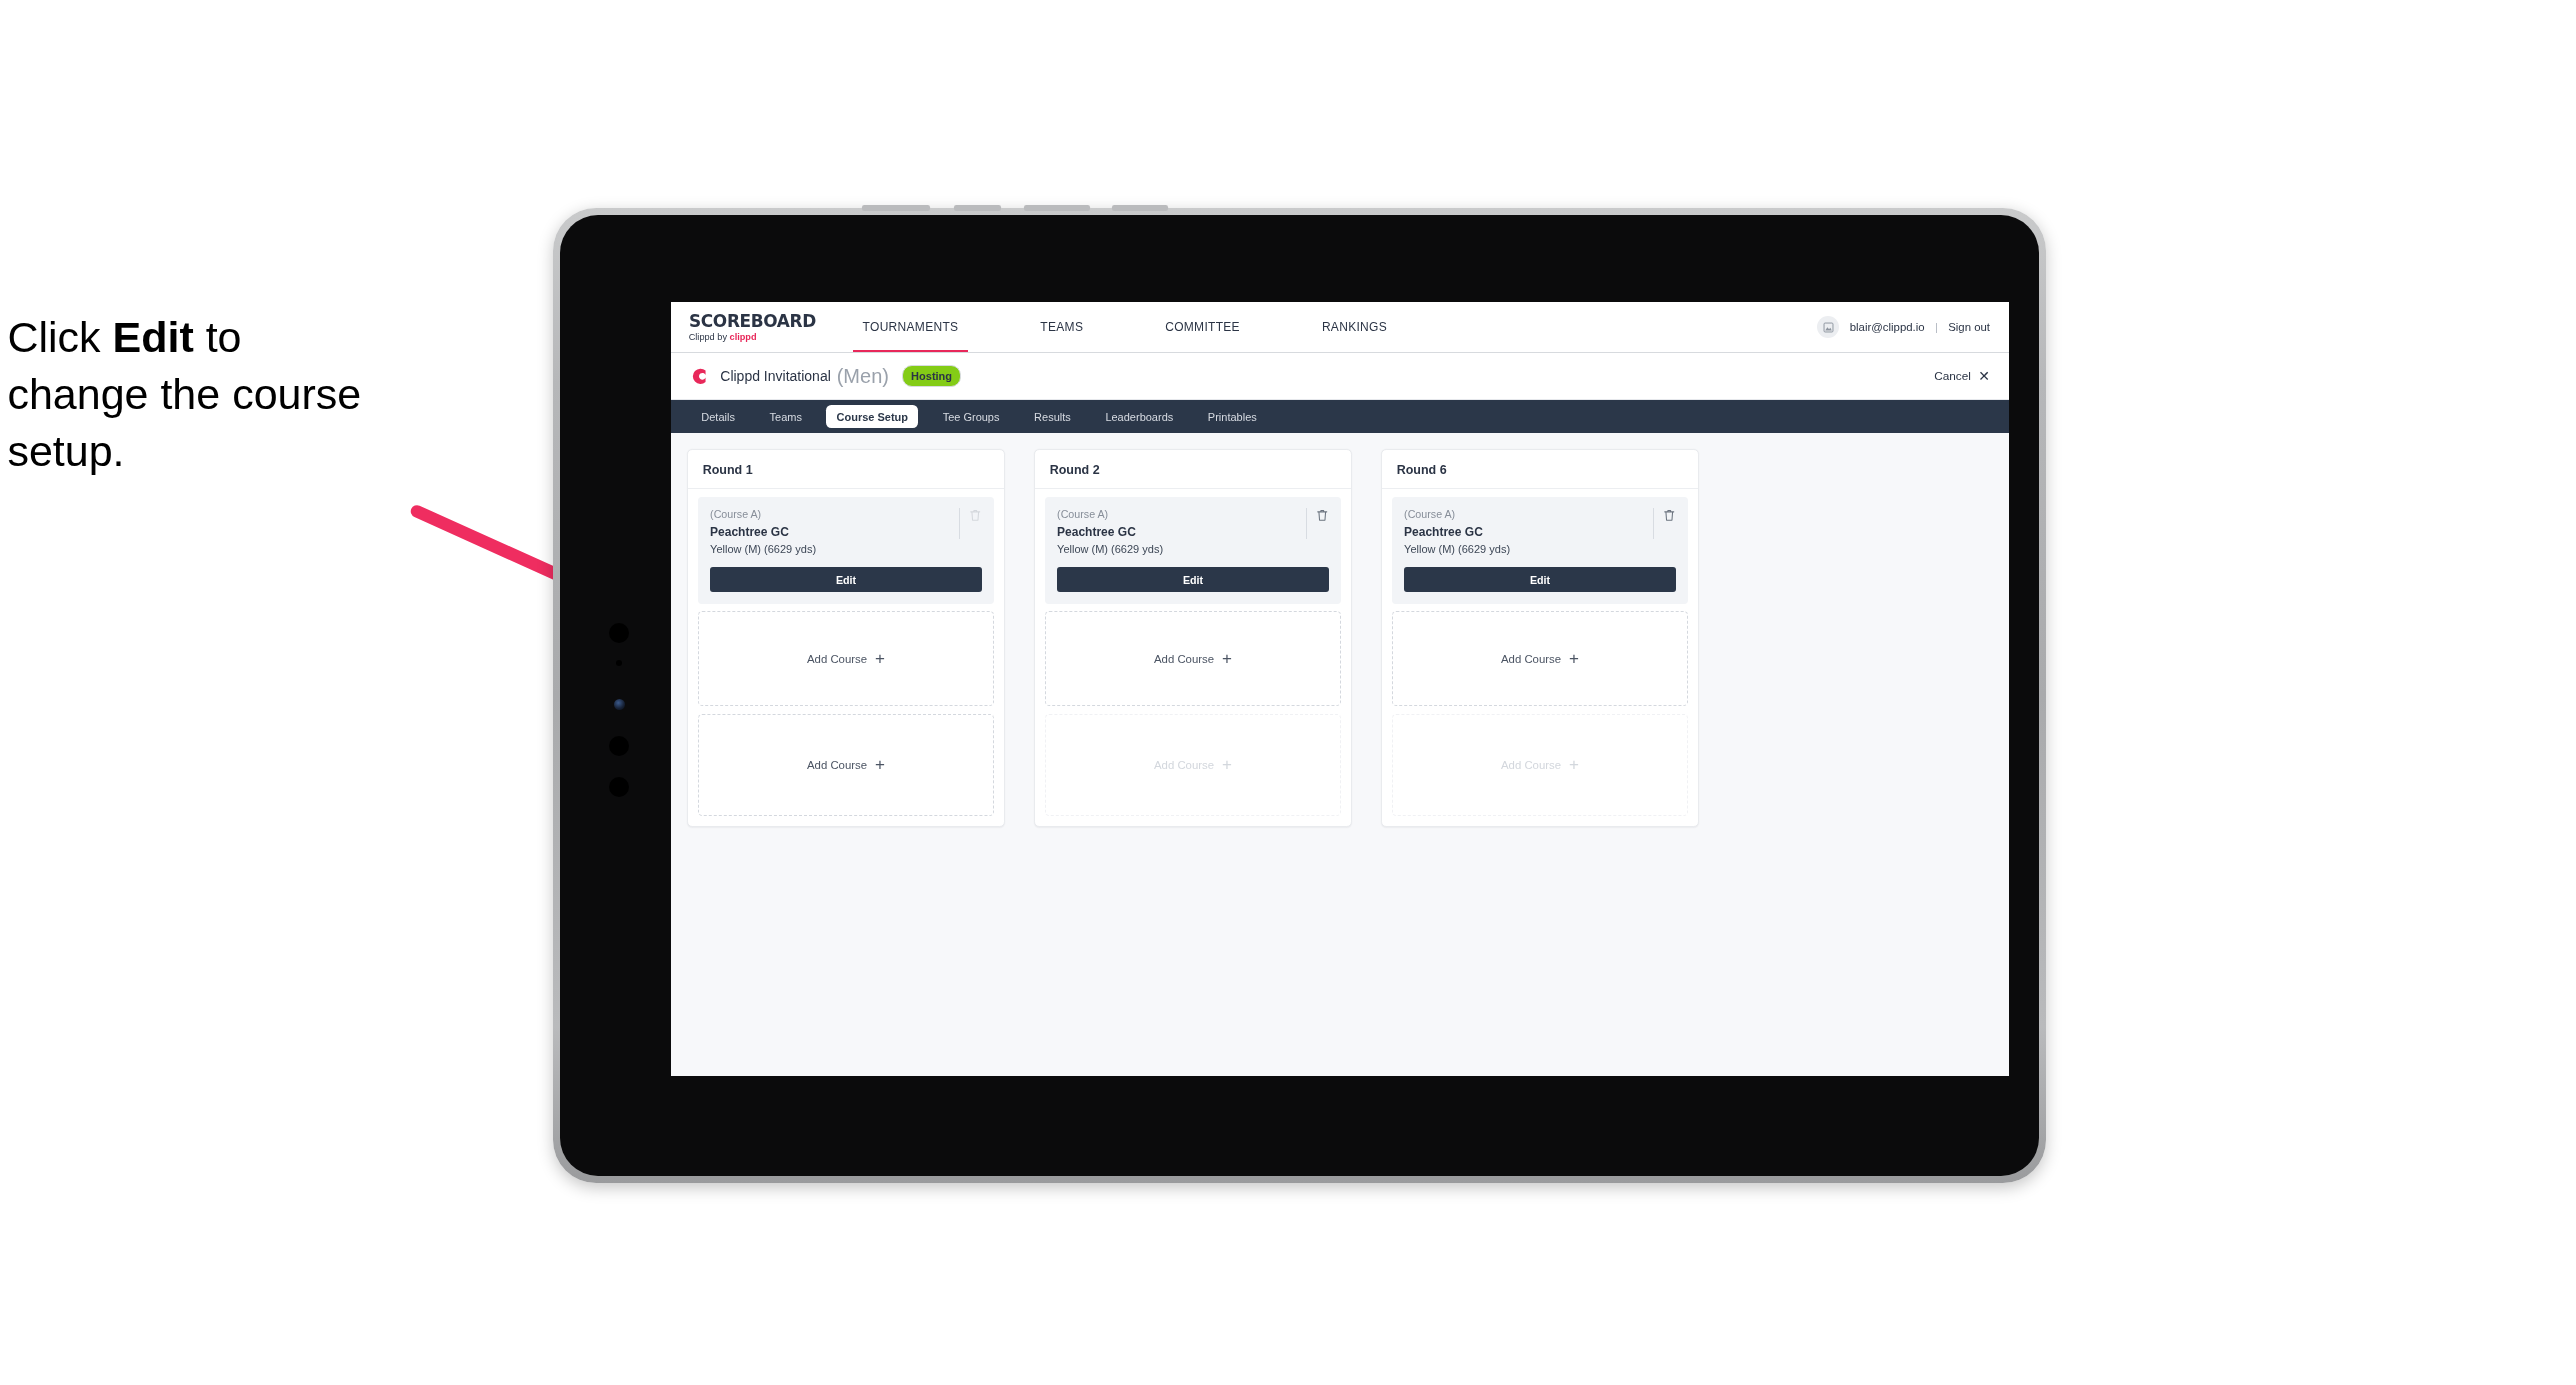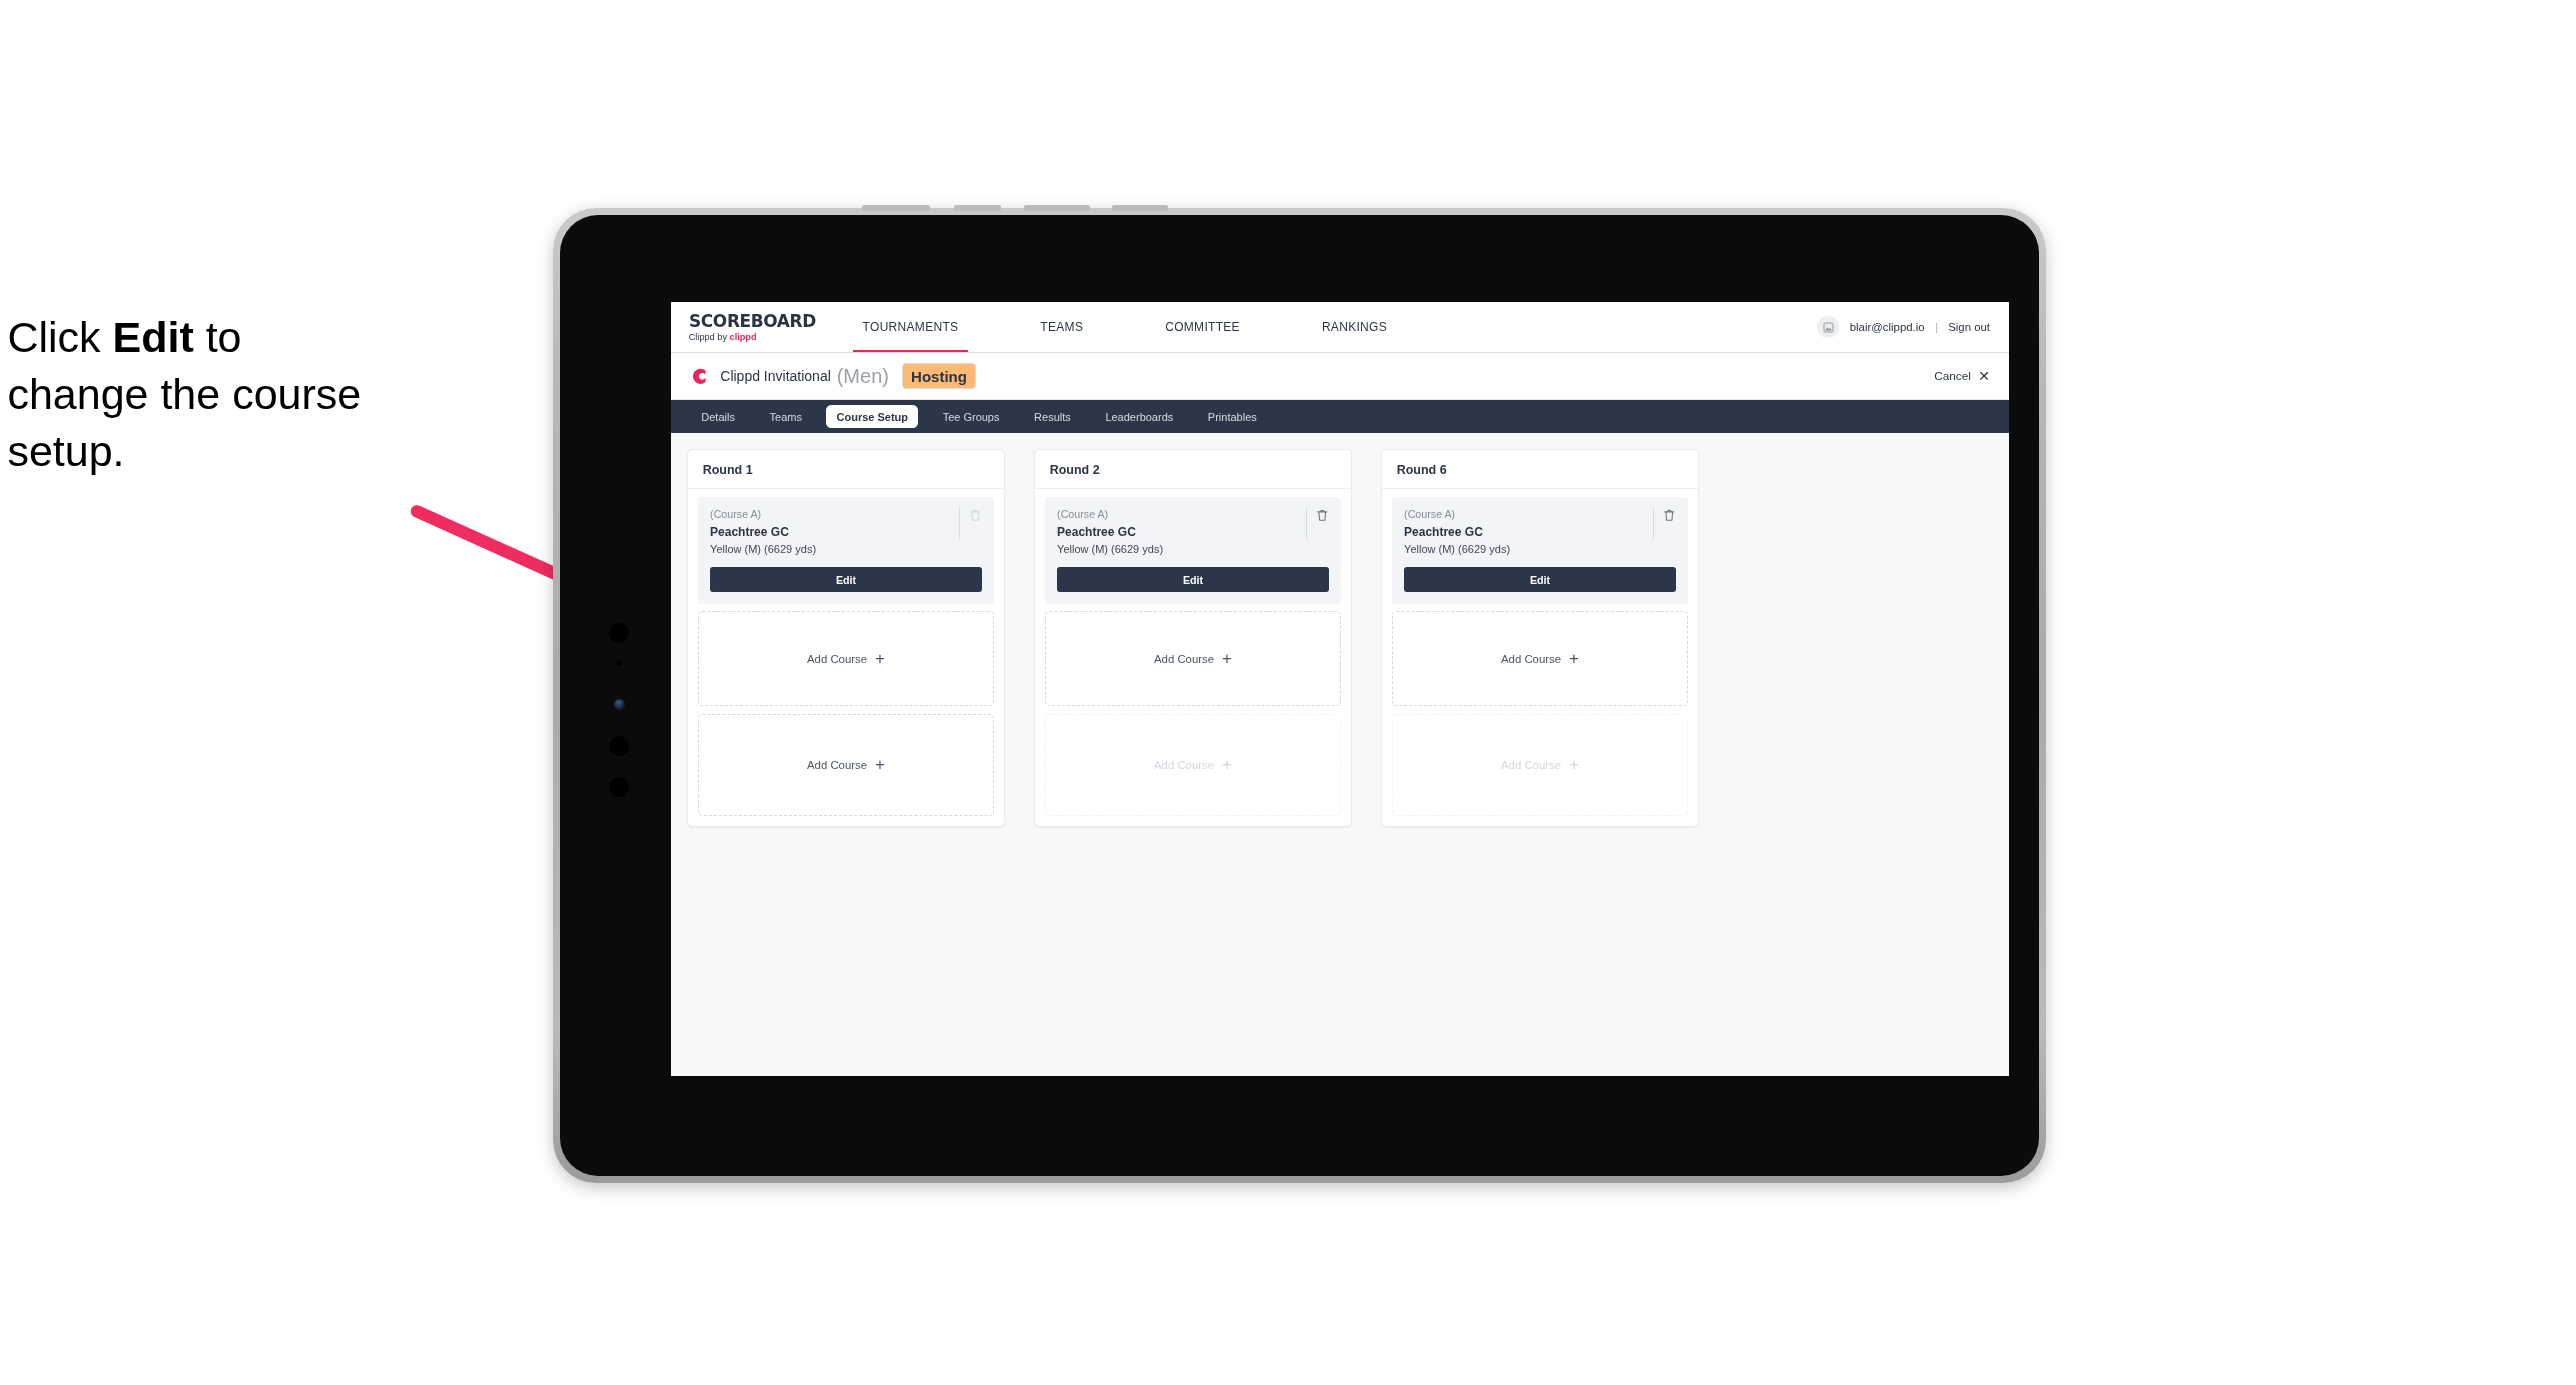--- a/index.html
+++ b/index.html
@@ -173,26 +173,26 @@
     color: #2b3445;
   }
   .tourney-gender {
     font-size: 20px;
     color: #9aa1ab;
     margin-left: 5.9px;
   }
   .hosting-chip {
     margin-left: 13.2px;
     border: 0.7px solid #d8dbe0;
-    border-radius: 4px;
+    border-radius: 10px;
     padding: 3.7px 8px;
-    font-size: 15px;
-    font-weight: 700;
-    color: #2b3445;
-    background: #fdba74;
+    font-size: 11px;
+    font-weight: 700;
+    color: #2b3445;
+    background: #84cc16;
   }
   .cancel-btn {
     margin-left: auto;
     display: flex; align-items: center; gap: 7.4px;
     font-size: 11.8px;
     color: #2b3445;
     cursor: pointer;
   }
   .cancel-x {
     font-size: 14px;

